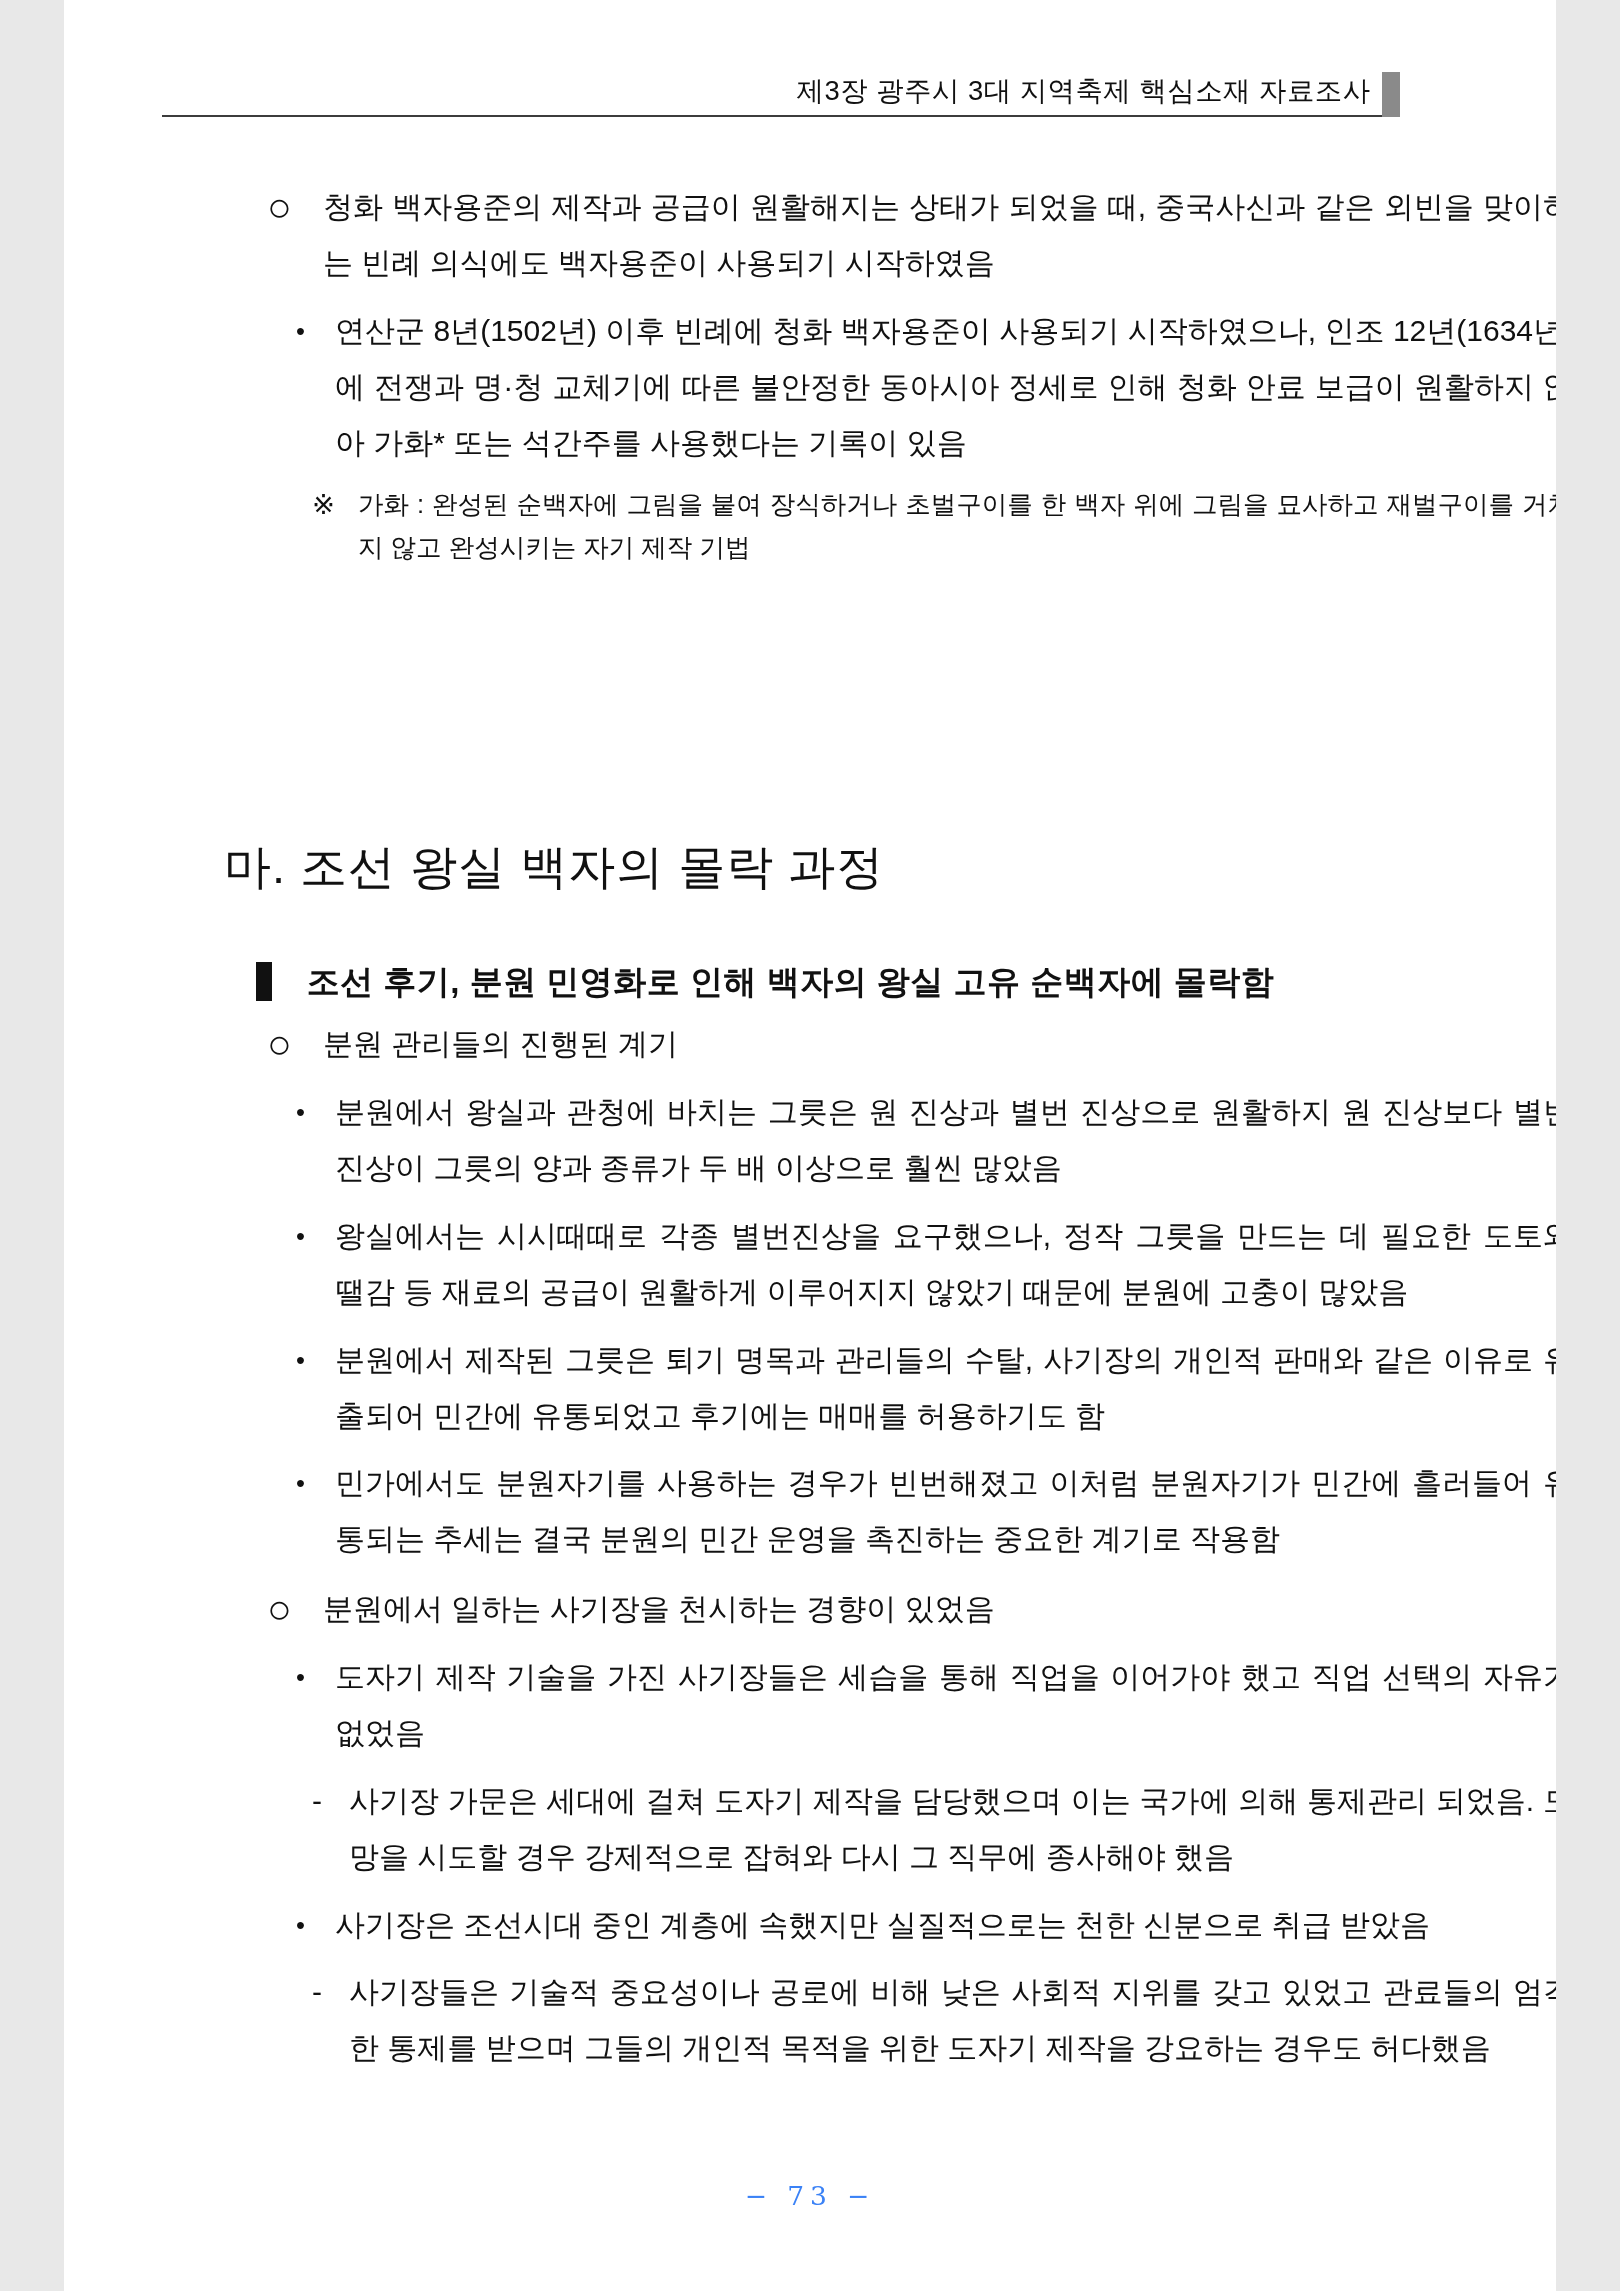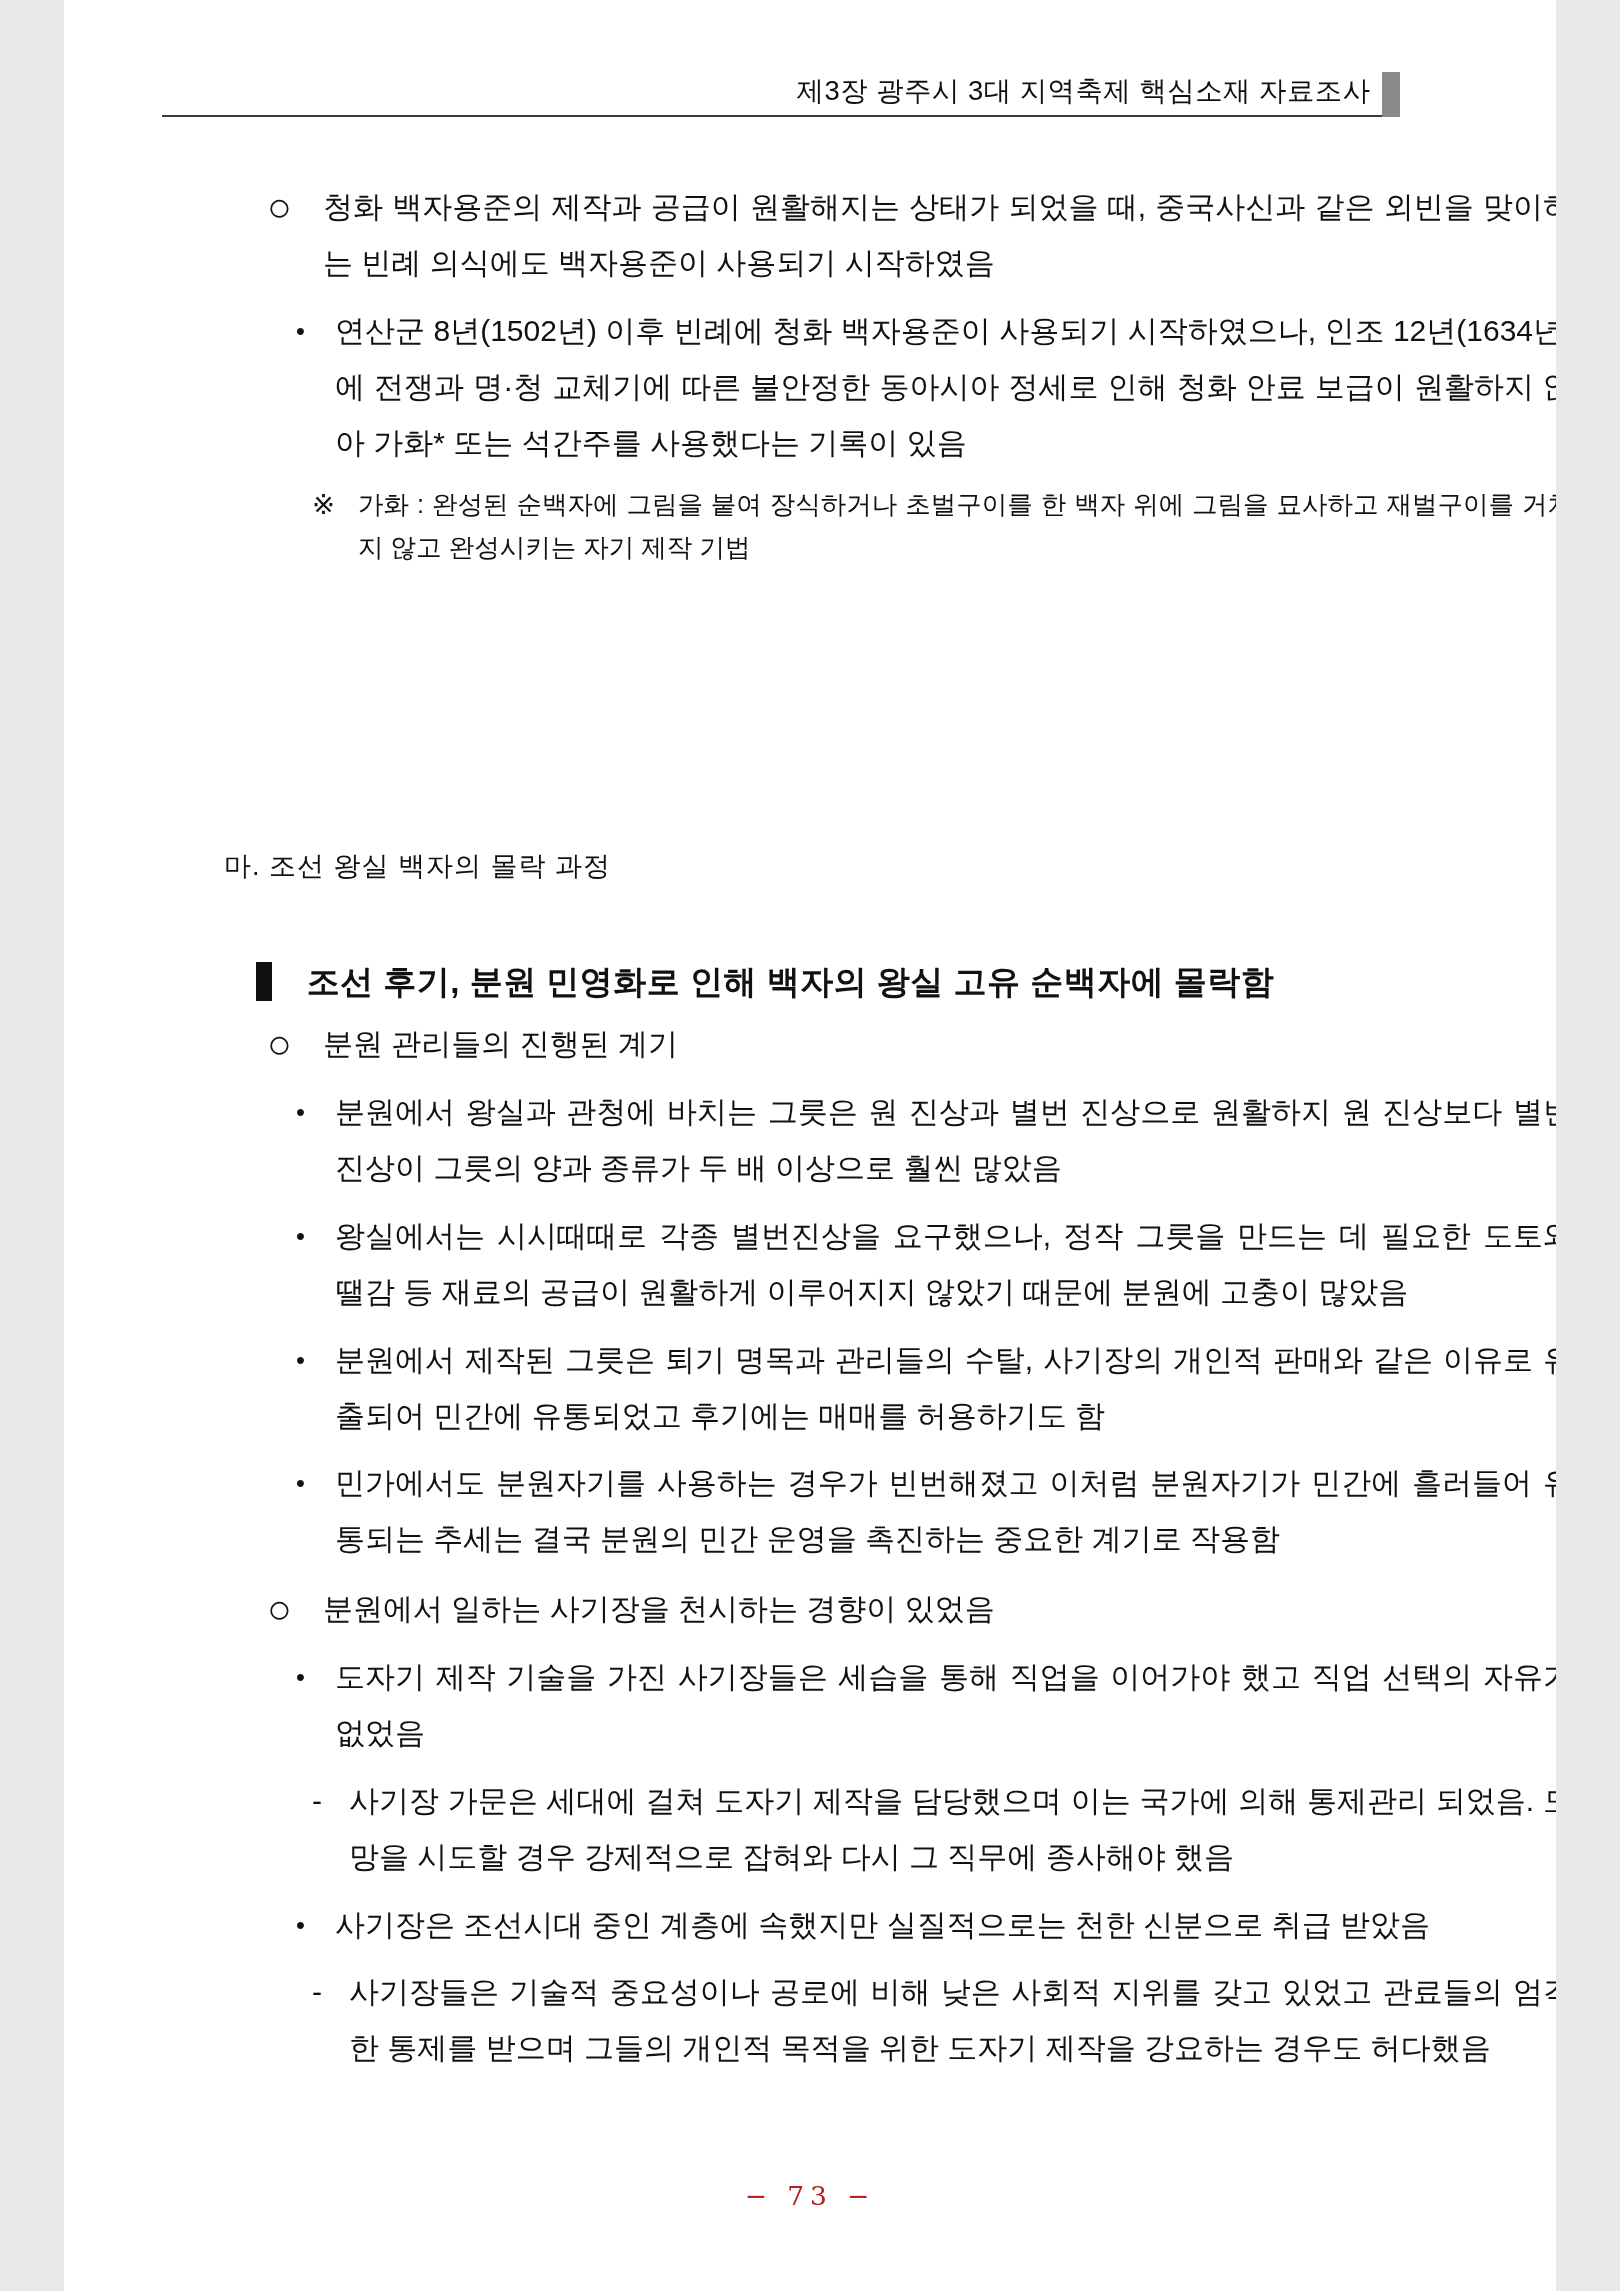--- a/index.html
+++ b/index.html
@@ -62,21 +62,21 @@
     margin-left:248px; margin-bottom:11.8px;
     font-size:25.5px; line-height:43px;
   }
   .note-item .marker { width:46px; font-size:27.4px; }
 
   .section1 .circle-item { margin-top:60px; }
   .section1 .bullet-item { margin-bottom:11.8px; }
 
   .section-heading {
     margin:273px 0 0 160px;
-    font-size:27px; font-weight:400;
+    font-size:47px; font-weight:400;
     line-height:49px;
     letter-spacing:1px;
   }
   .bar-heading {
     margin:69px 0 0 192px;
     display:flex; align-items:center;
     font-size:33px; font-weight:700;
     line-height:43px;
     letter-spacing:0.5px;
   }
@@ -87,21 +87,21 @@
     margin-right:35px;
   }
 
   
   .footer {
     position:absolute; top:2180px; left:0; right:0;
     text-align:center;
     font-family:"DejaVu Serif","Liberation Serif",serif;
     font-size:26.5px;
     letter-spacing:5.9px;
-    color:#b91c1c;
+    color:#3b82f6;
   }
 </style>
 </head>
 <body>
 
 <div class="page">
 
   <div class="header">
     <div class="header-rule-area">
       <span class="header-title">제3장 광주시 3대 지역축제 핵심소재 자료조사</span>

